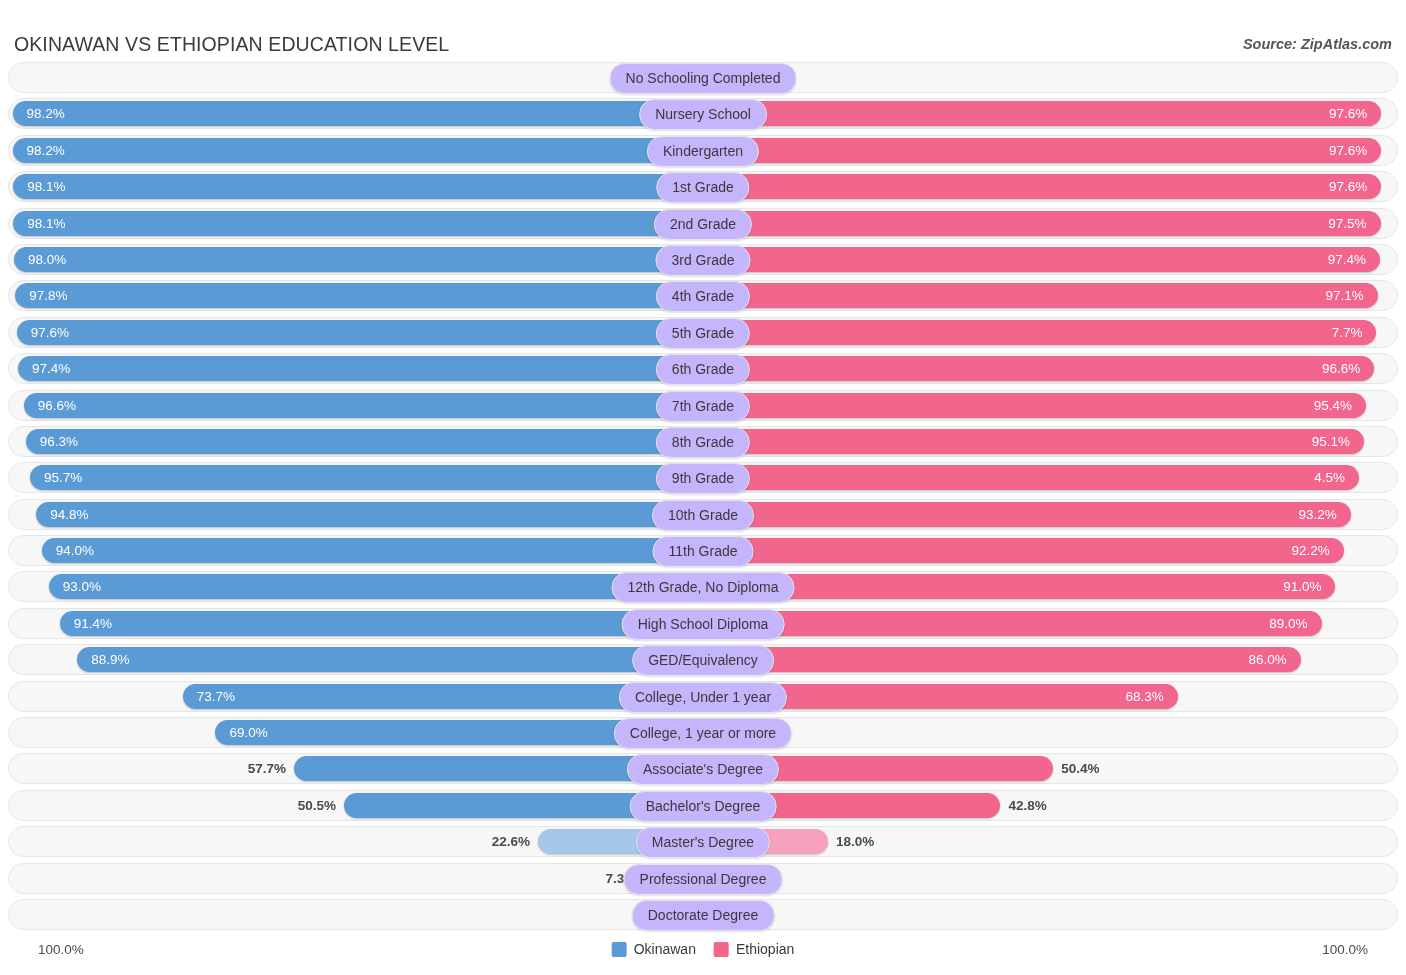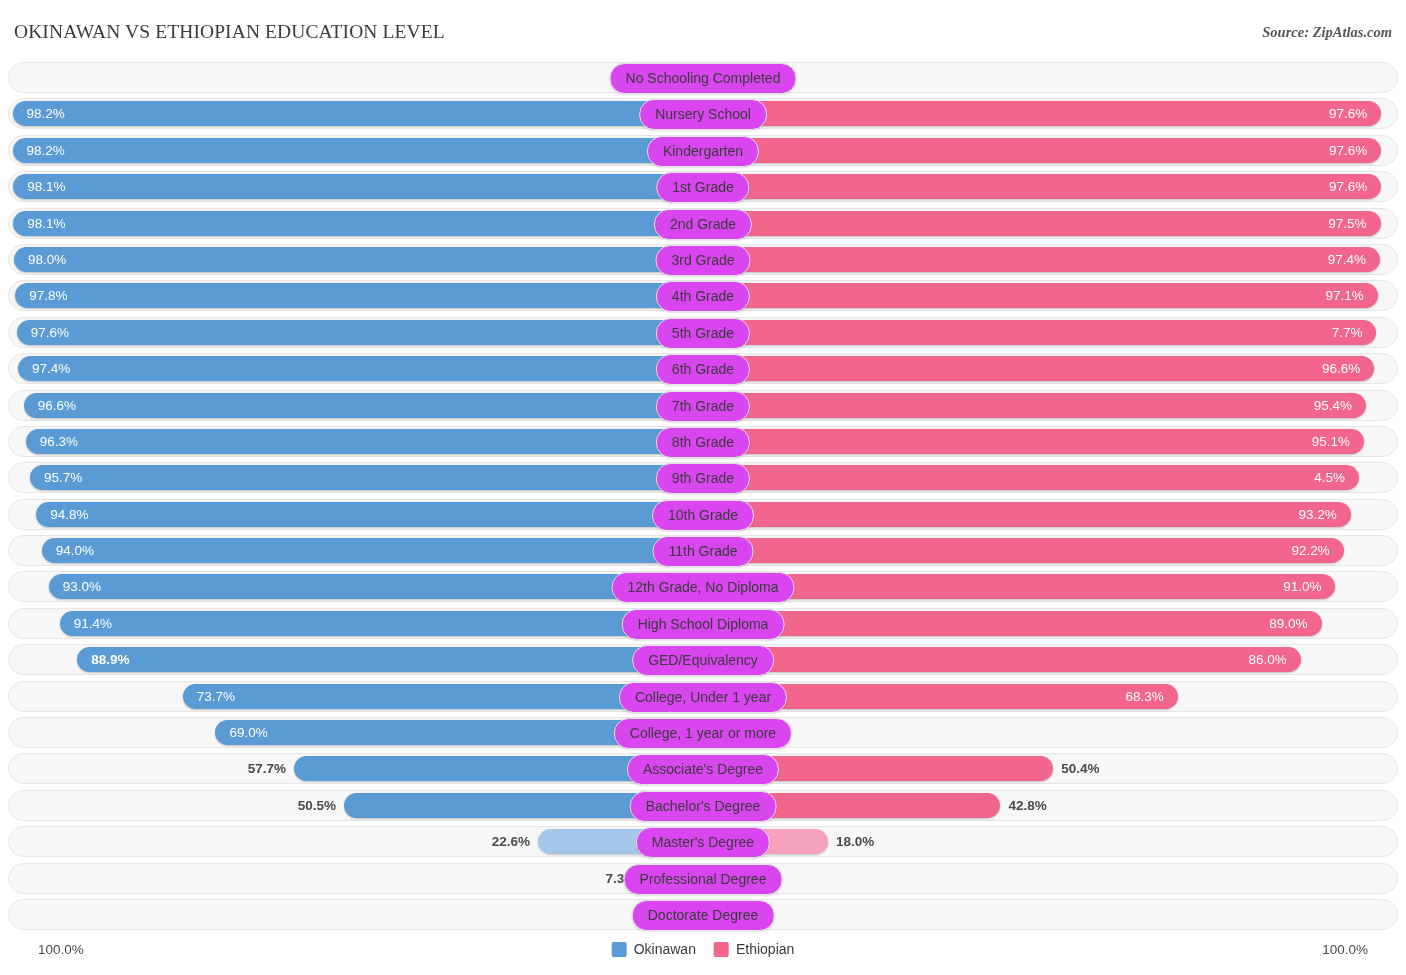--- a/index.html
+++ b/index.html
@@ -6,21 +6,21 @@
   body{
     width:1406px;height:975px;
     background:#ffffff;
     font-family:"Liberation Sans","DejaVu Sans",sans-serif;
     color:#3c3c3c;
     overflow:hidden;
   }
   .chart-wrap{position:relative;width:1406px;height:975px;box-sizing:border-box;}
 
   
-  .header{position:absolute;left:0;top:0;width:1406px;height:58px;font-family:Liberation Serif, serif;}
+  .header{position:absolute;left:0;top:12px;width:1406px;height:58px;}
   .chart-title{
     position:absolute;left:14px;top:21px;
     font-size:19.5px;letter-spacing:.1px;color:#3b3b3b;font-weight:400;
     white-space:nowrap;
   }
   .chart-source{
     position:absolute;right:14px;top:24px;
     font-size:14.5px;font-style:italic;font-weight:bold;color:#555;
     white-space:nowrap;
   }
@@ -63,21 +63,21 @@
   .val.left-in{left:14px;}
   .val.left-out{right:100%;margin-right:8px;}
   .val.right-in{right:14px;}
   .val.right-out{left:100%;margin-left:8px;}
 
   .cat{
     position:absolute;left:50%;top:1px;
     transform:translateX(-50%);
     height:29px;line-height:29px;
     padding:0 15px;
-    background:#d946ef;
+    background:#c4b5fd;
     border:1px solid #e4e4e4;
     border-radius:15px;
     font-size:14px;color:#3a3a3a;
     white-space:nowrap;
     box-shadow:0 1px 2px rgba(0,0,0,.13);
     z-index:5;
   }
 
   
   .footer{position:absolute;left:0;top:938px;width:1406px;height:37px;}
@@ -257,21 +257,21 @@
         <div class="bar left blue" style="width: 635.23px;">
           <span class="val in left-in">91.4%</span>
         </div>
         <div class="bar right pink" style="width: 618.55px;">
           <span class="val in right-in">89.0%</span>
         </div>
         <div class="cat">High School Diploma</div>
       </div>
       <div class="row">
         <div class="track"></div>
-        <div class="bar left blue" style="width: 617.855px; font-weight: bold;">
+        <div class="bar left blue" style="width: 617.855px;">
           <span class="val in left-in">88.9%</span>
         </div>
         <div class="bar right pink" style="width: 597.7px;">
           <span class="val in right-in">86.0%</span>
         </div>
         <div class="cat">GED/Equivalency</div>
       </div>
       <div class="row">
         <div class="track"></div>
         <div class="bar left blue" style="width: 512.215px;">

